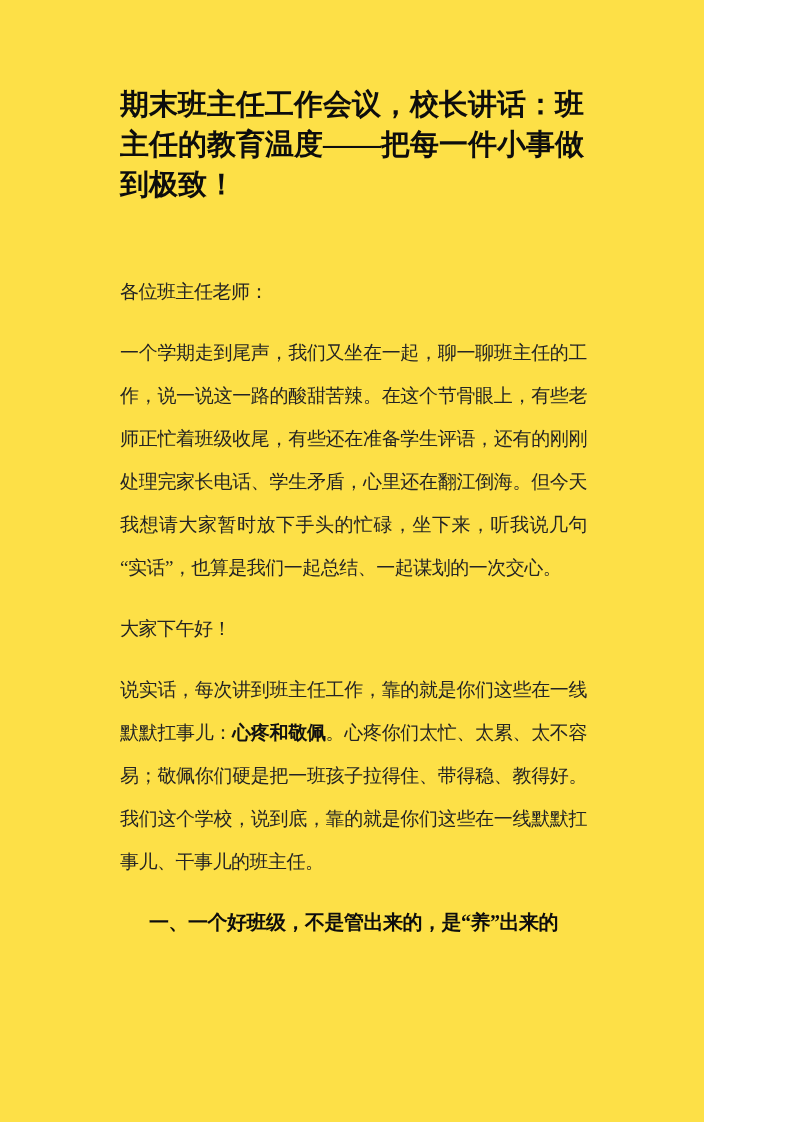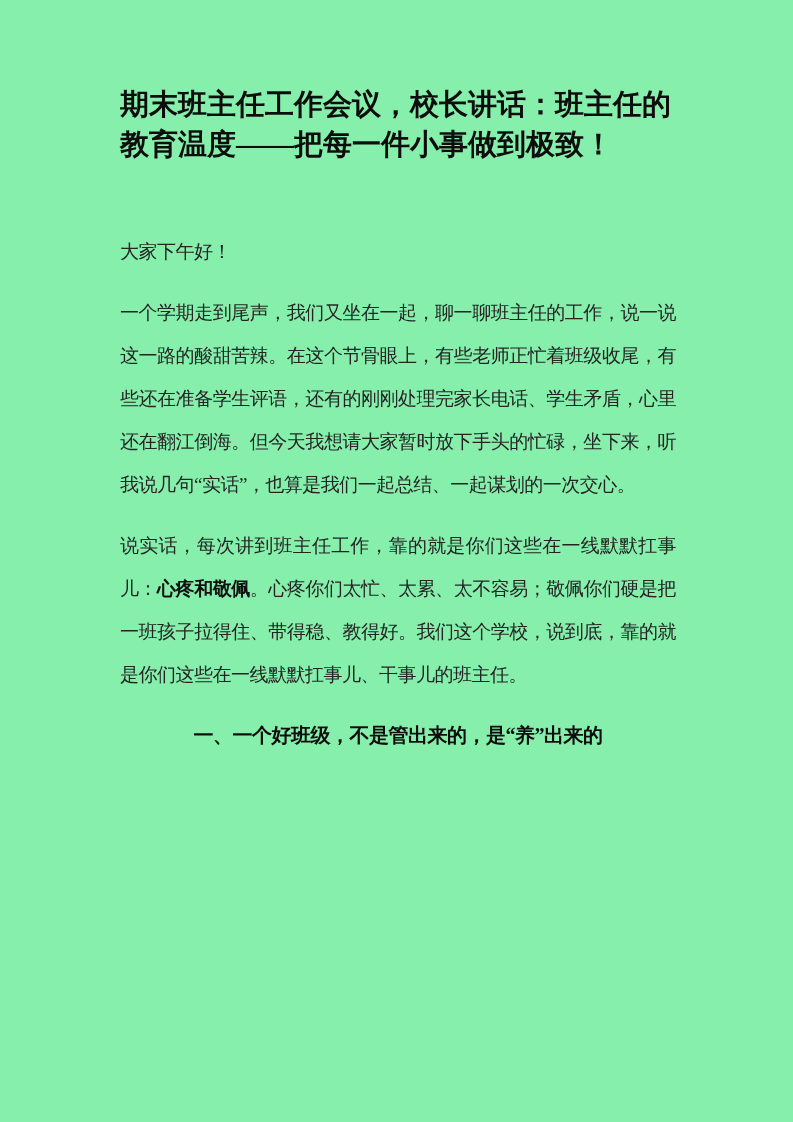--- a/index.html
+++ b/index.html
@@ -9,24 +9,24 @@
   }
   body {
     width: 793px;
     height: 1122px;
     overflow: hidden;
     font-family: "Liberation Serif", "DejaVu Serif", serif;
     color: #222222;
   }
   .page {
     box-sizing: border-box;
-    width: 793px;
+    width: 704px;
     height: 1122px;
     padding: 84px 117px 0 120px;
-    background: #86efac;
+    background: #fde047;
   }
   .doc-title {
     margin: 0 0 66px 0;
     font-size: 29px;
     line-height: 40px;
     font-weight: bold;
     color: #0d0d0d;
     text-align: left;
     letter-spacing: 0;
   }
@@ -56,23 +56,24 @@
     text-align: center;
   }
 </style>
 </head>
 <body>
 
 <div class="page">
 
   <h1 class="doc-title">期末班主任工作会议，校长讲话：班主任的教育温度——把每一件小事做到极致！</h1>
 
+  <p class="para">各位班主任老师：</p>
+
+  <p class="para last-flush">一个学期走到尾声，我们又坐在一起，聊一聊班主任的工作，说一说这一路的酸甜苦辣。在这个节骨眼上，有些老师正忙着班级收尾，有些还在准备学生评语，还有的刚刚处理完家长电话、学生矛盾，心里还在翻江倒海。但今天我想请大家暂时放下手头的忙碌，坐下来，听我说几句“实话”，也算是我们一起总结、一起谋划的一次交心。</p>
 
   <p class="para">大家下午好！</p>
-
-  <p class="para last-flush">一个学期走到尾声，我们又坐在一起，聊一聊班主任的工作，说一说这一路的酸甜苦辣。在这个节骨眼上，有些老师正忙着班级收尾，有些还在准备学生评语，还有的刚刚处理完家长电话、学生矛盾，心里还在翻江倒海。但今天我想请大家暂时放下手头的忙碌，坐下来，听我说几句“实话”，也算是我们一起总结、一起谋划的一次交心。</p>
 
   <p class="para last-flush"><span>说实话，每次讲到班主任工作，靠的就是你们这些在一线默默扛事儿：</span><span class="inline-bold">心疼和敬佩</span><span>。心疼你们太忙、太累、太不容易；敬佩你们硬是把一班孩子拉得住、带得稳、教得好。我们这个学校，说到底，靠的就是你们这些在一线默默扛事儿、干事儿的班主任。</span></p>
 
 
   <h2 class="section-heading">一、一个好班级，不是管出来的，是“养”出来的</h2>
 
 </div>
 
 </body></html>

